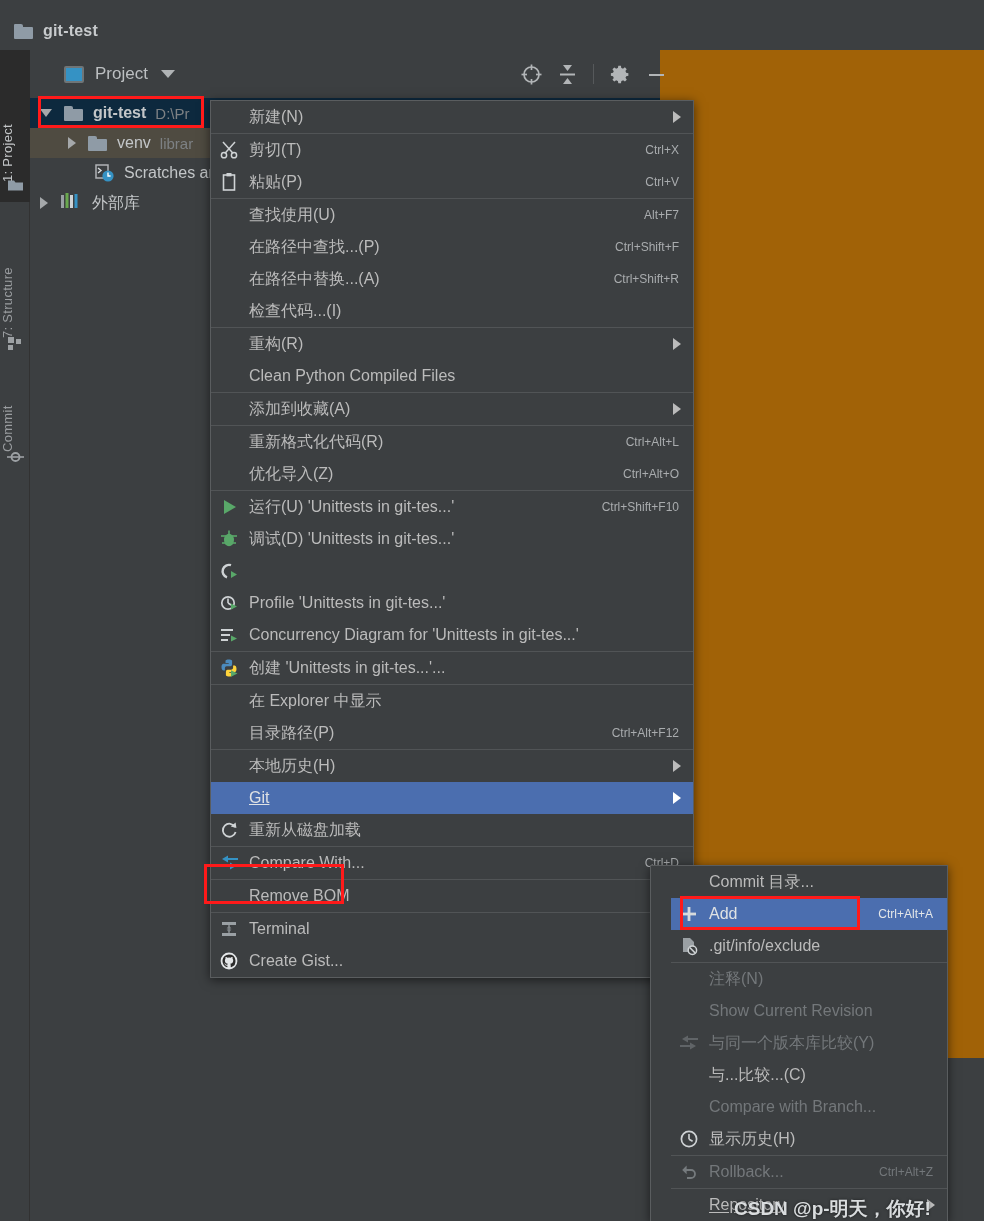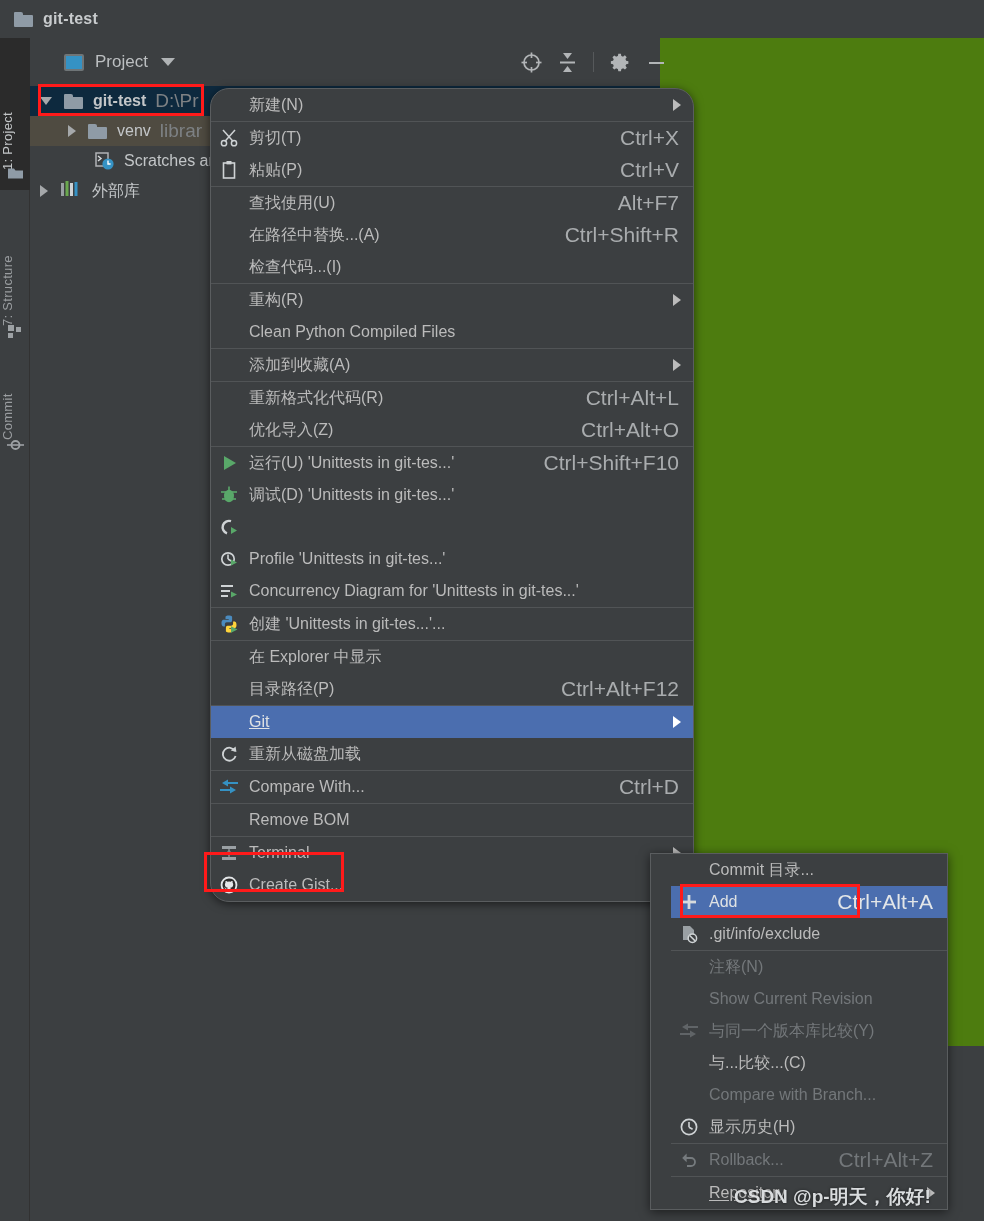--- a/index.html
+++ b/index.html
@@ -3,21 +3,21 @@
 <meta charset="utf-8">
 <style>
   * { box-sizing: border-box; margin: 0; padding: 0; }
   html, body {
     width: 984px; height: 1221px;
     background: #3c3f41;
     font-family: "Liberation Sans", "DejaVu Sans", sans-serif;
     overflow: hidden;
     -webkit-font-smoothing: antialiased;
   }
-  #root { position: relative; width: 984px; height: 1046px; background: #4d7c0f; }
+  #root { position: relative; width: 984px; height: 1046px; background: #a16207; margin-top: 12px; }
 
   
   .titlebar {
     position: absolute; left: 0; top: 0; width: 984px; height: 38px;
     background: #3c3f41; display: flex; align-items: center; padding-left: 14px;
   }
   .titlebar .tb-label {
     color: #c8cbcd; font-size: 16px; font-weight: bold; margin-left: 10px; letter-spacing: .2px;
   }
   .folder-ico { width: 19px; height: 15px; position: relative; display: inline-block; }
@@ -57,43 +57,43 @@
 
   
   .tree { position:absolute; left:0; top:48px; width:630px; }
   .trow { height: 30px; display:flex; align-items:center; position:relative; }
   .trow.sel { background:#0d293e; }
   .trow.excl { background:#4f4b41; }
   .tw-arrow { width:0;height:0;border-top:6px solid transparent;border-bottom:6px solid transparent;border-left:8px solid #a5a8aa; }
   .tw-arrow.down { border:0; width:0;height:0;border-left:6px solid transparent;border-right:6px solid transparent;border-top:8px solid #a5a8aa; }
   .tname { color:#c3c6c8; font-size:16px; }
   .tname.b { font-weight:bold; }
-  .tsub { color:#7d8184; font-size:19px; margin-left:9px; }
+  .tsub { color:#7d8184; font-size:15px; margin-left:9px; }
 
   
   .annot { position:absolute; border:3px solid #ff1a1a; pointer-events:none; z-index: 60; }
 
   
   .menu {
     position:absolute; background:#3c3f41; border:1px solid #5a5d5f;
     box-shadow: 0 2px 10px rgba(0,0,0,.55); z-index: 40;
   }
   .mi { position:relative; height:32px; display:flex; align-items:center; white-space:nowrap; }
   .mi.hl { background:#4b6eaf; }
   .mi .mico { position:absolute; left:8px; width:20px; height:20px; top:6px; }
   .mi .mlabel { margin-left:38px; color:#bbbbbb; font-size:16px; }
   .mi.hl .mlabel { color:#dfe2e4; }
   .mi .mlabel.dis { color:#73777a; }
-  .mi .mkey { position:absolute; right:14px; color:#a9acae; font-size:21px; }
+  .mi .mkey { position:absolute; right:14px; color:#a9acae; font-size:12px; }
   .mi .mkey.dis { color:#73777a; }
   .mi .marrow { position:absolute; right:12px; width:0;height:0;border-top:6px solid transparent;border-bottom:6px solid transparent;border-left:8px solid #bbbbbb; }
   .mi.hl .marrow { border-left-color:#ffffff; }
   .msep { height:1px; background:#515456; }
 
-  #ctxmenu { left:210px; top:88px; width:484px;border-radius:19px; }
+  #ctxmenu { left:210px; top:88px; width:484px; }
   #gitmenu { left:650px; top:853px; width:298px;padding-left:20px; }
 
   .watermark {
     position:absolute; left:734px; top:1184px; z-index:70;
     color:#d9dcde; font-size:19px; font-weight:bold; white-space:nowrap;
     text-shadow: 0 0 3px rgba(0,0,0,.6);
   }
 </style>
 </head>
 <body>
@@ -251,20 +251,24 @@
       <span class="mlabel">粘贴(P)</span>
       <span class="mkey">Ctrl+V</span>
     </div>
     <div class="msep"></div>
 
     <div class="mi">
       <span class="mlabel">查找使用(U)</span>
       <span class="mkey">Alt+F7</span>
     </div>
     <div class="mi">
+      <span class="mlabel">在路径中查找...(P)</span>
+      <span class="mkey">Ctrl+Shift+F</span>
+    </div>
+    <div class="mi">
       <span class="mlabel">在路径中替换...(A)</span>
       <span class="mkey">Ctrl+Shift+R</span>
     </div>
     <div class="mi">
       <span class="mlabel">检查代码...(I)</span>
     </div>
     <div class="msep"></div>
 
     <div class="mi">
       <span class="mlabel">重构(R)</span>
@@ -357,20 +361,24 @@
 
     <div class="mi">
       <span class="mlabel">在 Explorer 中显示</span>
     </div>
     <div class="mi">
       <span class="mlabel">目录路径(P)</span>
       <span class="mkey">Ctrl+Alt+F12</span>
     </div>
     <div class="msep"></div>
 
+    <div class="mi">
+      <span class="mlabel">本地历史(H)</span>
+      <span class="marrow"></span>
+    </div>
     <div class="mi hl">
       <span class="mlabel" style="text-decoration:underline;">Git</span>
       <span class="marrow"></span>
     </div>
     <div class="mi">
       <span class="mico">
         <svg width="20" height="20" viewBox="0 0 20 20">
           <path d="M16 7a6.5 6.5 0 10.6 5" fill="none" stroke="#cfd3d5" stroke-width="1.8"></path>
           <polygon points="16.6,2.5 17.4,8 11.8,6.6" fill="#cfd3d5"></polygon>
         </svg>

